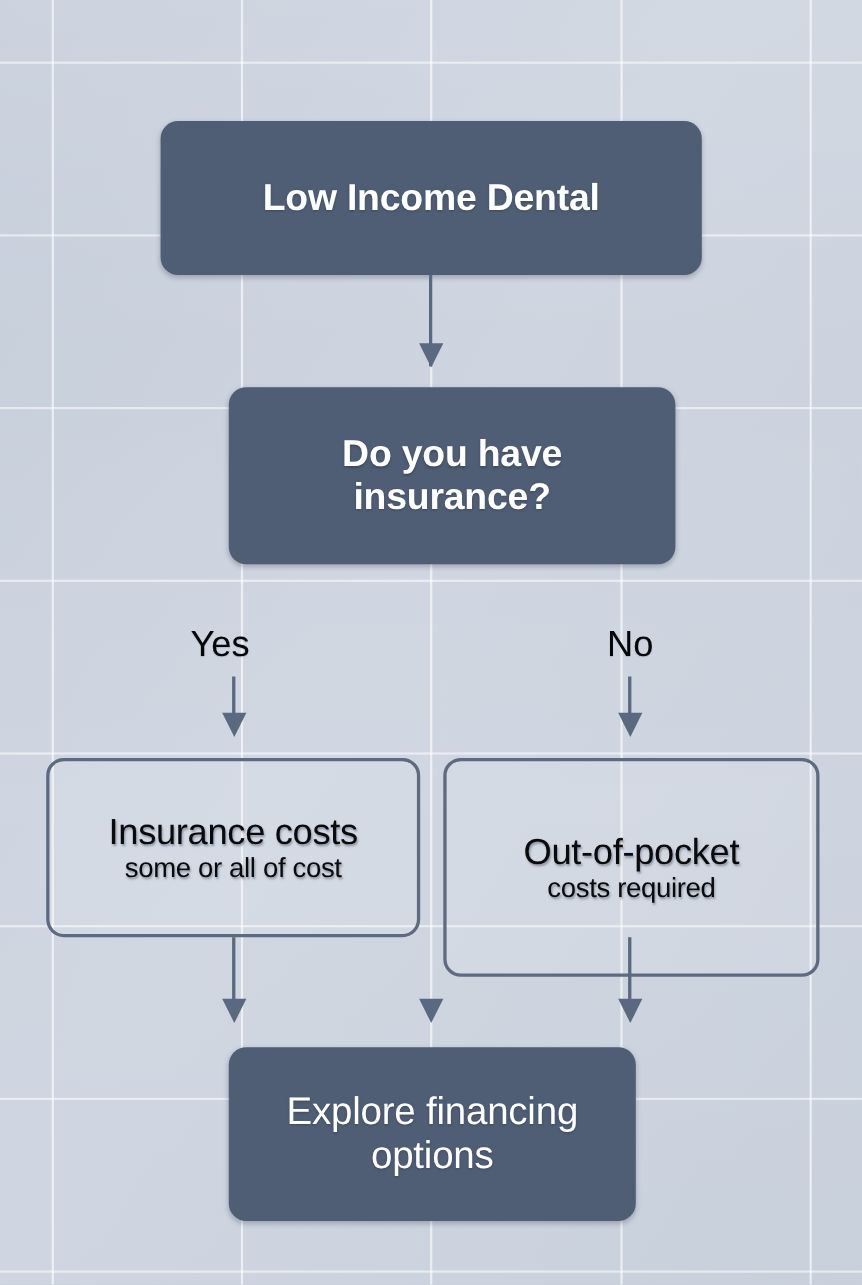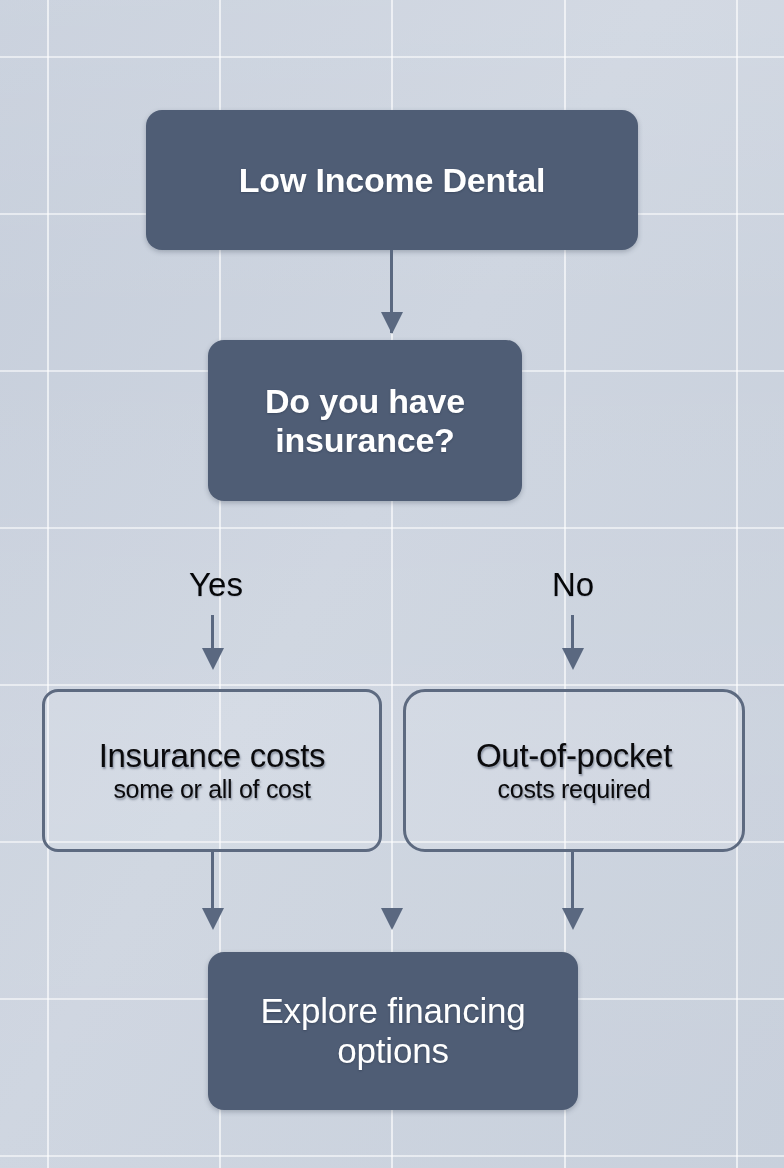--- a/index.html
+++ b/index.html
@@ -125,45 +125,45 @@
     <div class="gl-h" style="top:1155px"></div>
   </div>
 
   <div class="node filled" style="left:146px; top:110px; width:492px; height:140px;">
     <span class="txt">Low Income Dental</span>
   </div>
 
   <div class="edge-line" style="left:390px; top:250px; height:83px;"></div>
   <div class="edge-head" style="left:381px; top:312px;"></div>
 
-  <div class="node filled" style="left:208px; top:340px; width:314px; height:161px;">
+  <div class="node filled" style="left:208px; top:352px; width:406px; height:161px;">
     <span class="txt">
       <span>Do you have</span><br>
       <span>insurance?</span>
     </span>
   </div>
 
-  <div class="branch-label" style="left:166px; top:566px; width:100px;">Yes</div>
+  <div class="branch-label" style="left:150px; top:566px; width:100px;">Yes</div>
 
   <div class="branch-label" style="left:523px; top:566px; width:100px;">No</div>
 
   <div class="edge-line" style="left:211px; top:615px; height:42px;"></div>
   <div class="edge-head" style="left:202px; top:648px;"></div>
 
   <div class="edge-line" style="left:571px; top:615px; height:42px;"></div>
   <div class="edge-head" style="left:562px; top:648px;"></div>
 
   <div class="node outlined" style="left:42px; top:689px; width:340px; height:163px;">
     <span class="txt">
       <span>Insurance costs</span>
       <span class="l2">some or all of cost</span>
     </span>
   </div>
 
-  <div class="node outlined" style="left:403px; top:689px; width:342px; height:163px;border-radius:22px;">
+  <div class="node outlined" style="left:403px; top:689px; width:342px; height:199px;">
     <span class="txt">
       <span>Out-of-pocket</span>
       <span class="l2">costs required</span>
     </span>
   </div>
 
   <div class="edge-line" style="left:211px; top:852px; height:62px;"></div>
   <div class="edge-head" style="left:202px; top:908px;"></div>
 
   <div class="edge-line" style="left:571px; top:852px; height:62px;"></div>

